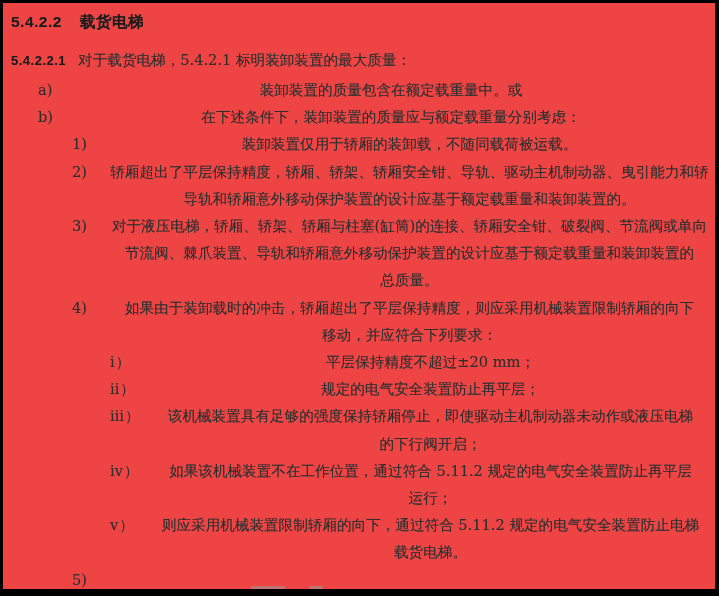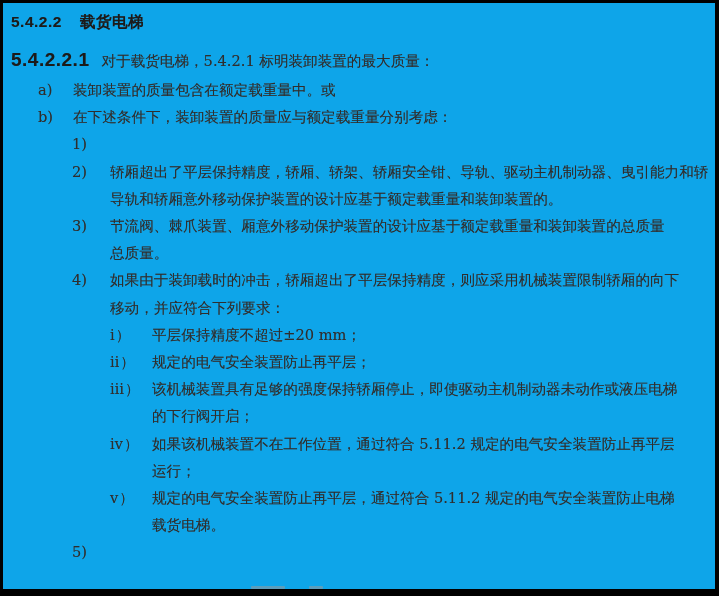--- a/index.html
+++ b/index.html
@@ -1,21 +1,21 @@
 <!DOCTYPE html>
 <html><head>
 <meta charset="utf-8">
 <style>
   html, body { margin: 0; padding: 0; background: #ffffff; }
   .page {
     position: relative;
     box-sizing: border-box;
     width: 719px;
     height: 596px;
-    background: #0ea5e9;
+    background: #ef4444;
     border-top: 3px solid #000;
     border-left: 3px solid #010101;
     border-right: 4px solid #010101;
     border-bottom: 7px solid #000;
     padding: 6px 6px 0 5px;
     overflow: hidden;
     font-family: "DejaVu Serif", "Liberation Serif", serif;
     font-size: 14.6px;
     color: #2e2e2e;
     text-shadow: 0 0 0.6px rgba(70,70,70,0.55);
@@ -30,33 +30,33 @@
     letter-spacing: 0.5px;
   }
   .heading .num { margin-right: 18px; letter-spacing: 0.5px; }
   .clause {
     margin: 17px 0 0 3px;
     line-height: 21px;
   }
   .clause .num {
     font-family: "Liberation Sans", "DejaVu Sans", sans-serif;
     font-weight: 700;
-    font-size: 19px;
+    font-size: 13px;
     color: #1b1b1b;
     margin-right: 12px;
     letter-spacing: 0.5px;
   }
   .list { margin-top: 5px; }
   .li { display: flex; align-items: flex-start; }
   .li .marker {
     flex: 0 0 auto;
     line-height: 27.2px;
   }
   .li .body { flex: 1 1 auto; min-width: 0; }
-  .tline { line-height: 27.2px; white-space: nowrap; }
+  .tline { line-height: 27.2px; white-space: nowrap; text-align: center; }
   
   .lvl1 .marker { margin-left: 30px; width: 35px; }
   .lvl2 .marker { margin-left: 64px; width: 38px; }
   .lvl3 .marker { margin-left: 102px; width: 42px; }
   .lvl3 .marker .rn { letter-spacing: 1px; }
   
   .ghost {
     position: absolute;
     height: 3px;
     background: #9a9a9a;
@@ -91,34 +91,38 @@
 
     <div class="li lvl1">
       <span class="marker">b)</span>
       <div class="body">
         <div class="tline">在下述条件下，装卸装置的质量应与额定载重量分别考虑：</div>
       </div>
     </div>
 
     <div class="li lvl2">
       <span class="marker">1)</span>
+      <div class="body">
+        <div class="tline">装卸装置仅用于轿厢的装卸载，不随同载荷被运载。</div>
+      </div>
     </div>
 
     <div class="li lvl2">
       <span class="marker">2)</span>
       <div class="body">
         <div class="tline">轿厢超出了平层保持精度，轿厢、轿架、轿厢安全钳、导轨、驱动主机制动器、曳引能力和轿</div>
         <div class="tline">导轨和轿厢意外移动保护装置的设计应基于额定载重量和装卸装置的。</div>
       </div>
     </div>
 
     <div class="li lvl2">
       <span class="marker">3)</span>
       <div class="body">
-        <div class="tline">节流阀、棘爪装置、厢意外移动保护装置的设计应基于额定载重量和装卸装置的总质量</div>
+        <div class="tline">对于液压电梯，轿厢、轿架、轿厢与柱塞(缸筒)的连接、轿厢安全钳、破裂阀、节流阀或单向</div>
+        <div class="tline">节流阀、棘爪装置、导轨和轿厢意外移动保护装置的设计应基于额定载重量和装卸装置的</div>
         <div class="tline">总质量。</div>
       </div>
     </div>
 
     <div class="li lvl2">
       <span class="marker">4)</span>
       <div class="body">
         <div class="tline">如果由于装卸载时的冲击，轿厢超出了平层保持精度，则应采用机械装置限制轿厢的向下</div>
         <div class="tline">移动，并应符合下列要求：</div>
       </div>
@@ -150,21 +154,21 @@
       <span class="marker"><span class="rn">ⅳ）</span></span>
       <div class="body">
         <div class="tline">如果该机械装置不在工作位置，通过符合 5.11.2 规定的电气安全装置防止再平层</div>
         <div class="tline">运行；</div>
       </div>
     </div>
 
     <div class="li lvl3">
       <span class="marker"><span class="rn">ⅴ）</span></span>
       <div class="body">
-        <div class="tline">规定的电气安全装置防止再平层，通过符合 5.11.2 规定的电气安全装置防止电梯</div>
+        <div class="tline">则应采用机械装置限制轿厢的向下，通过符合 5.11.2 规定的电气安全装置防止电梯</div>
         <div class="tline">载货电梯。</div>
       </div>
     </div>
 
     <div class="li lvl2">
       <span class="marker">5)</span>
     </div>
 
   </div>
 

